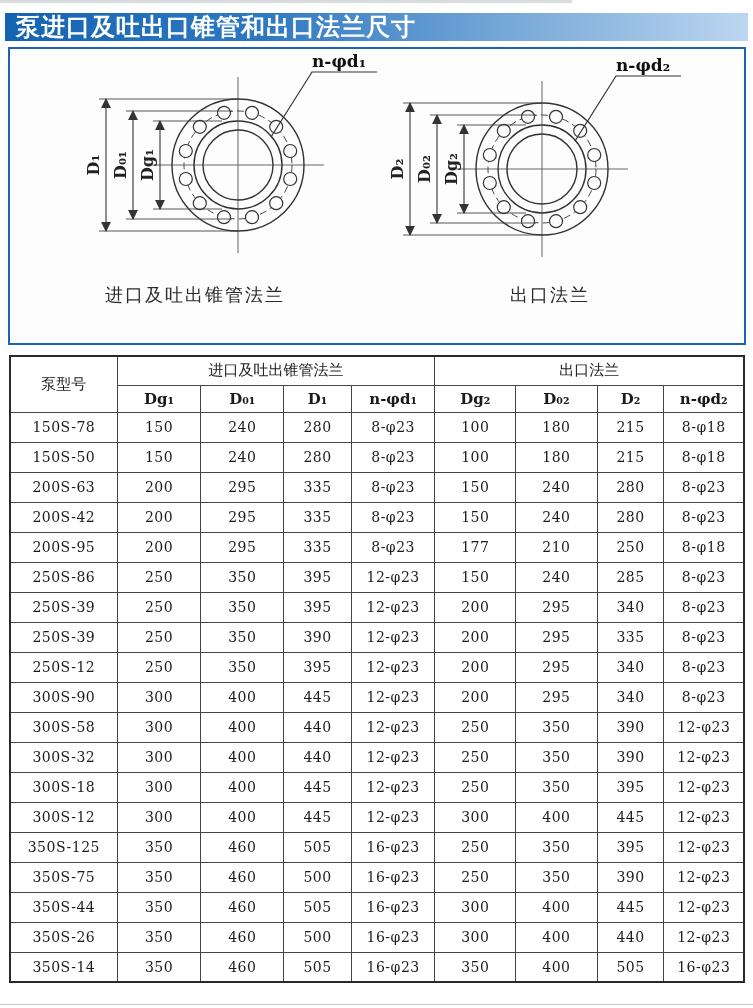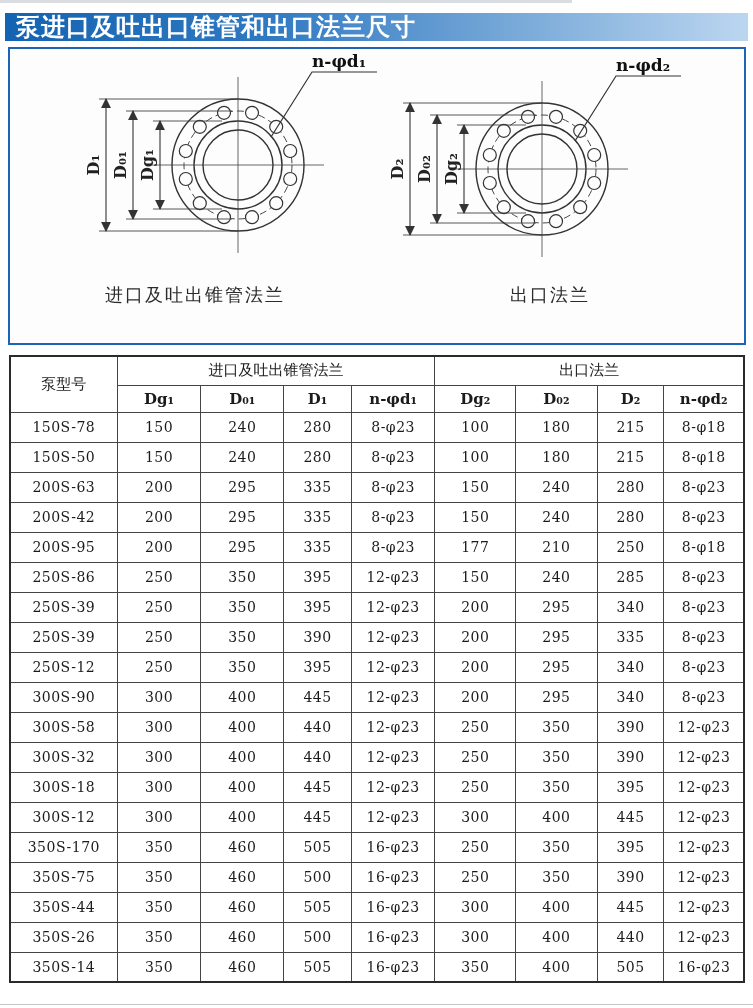--- a/index.html
+++ b/index.html
@@ -339,21 +339,21 @@
           <td>300</td>
           <td>400</td>
           <td>445</td>
           <td>12-φ23</td>
           <td>300</td>
           <td>400</td>
           <td>445</td>
           <td>12-φ23</td>
         </tr>
         <tr>
-          <td>350S-170</td>
+          <td>350S-125</td>
           <td>350</td>
           <td>460</td>
           <td>505</td>
           <td>16-φ23</td>
           <td>250</td>
           <td>350</td>
           <td>395</td>
           <td>12-φ23</td>
         </tr>
         <tr>

